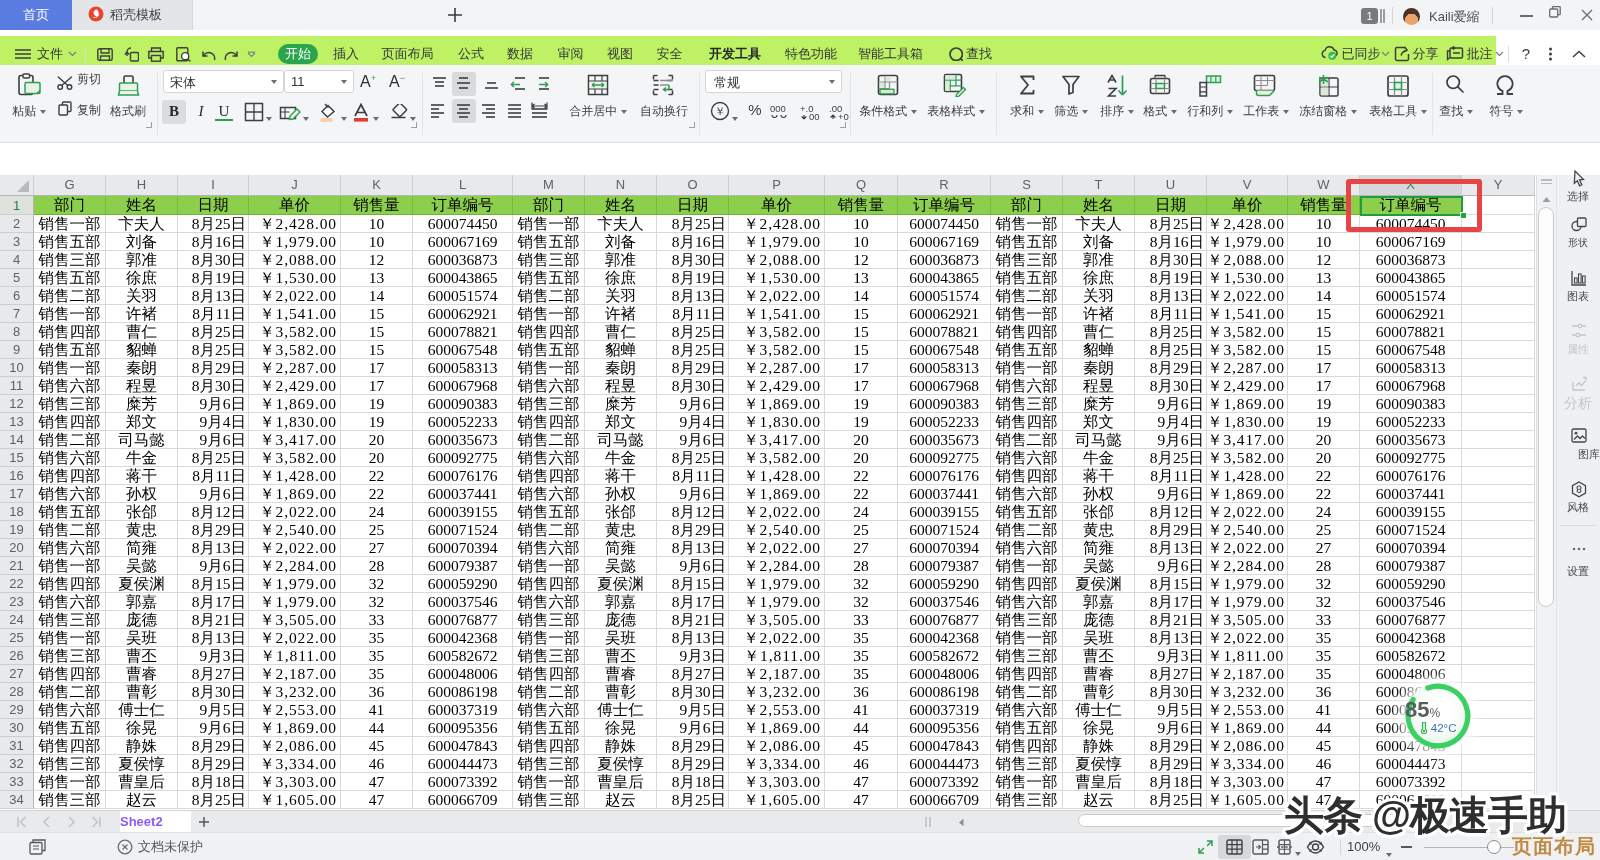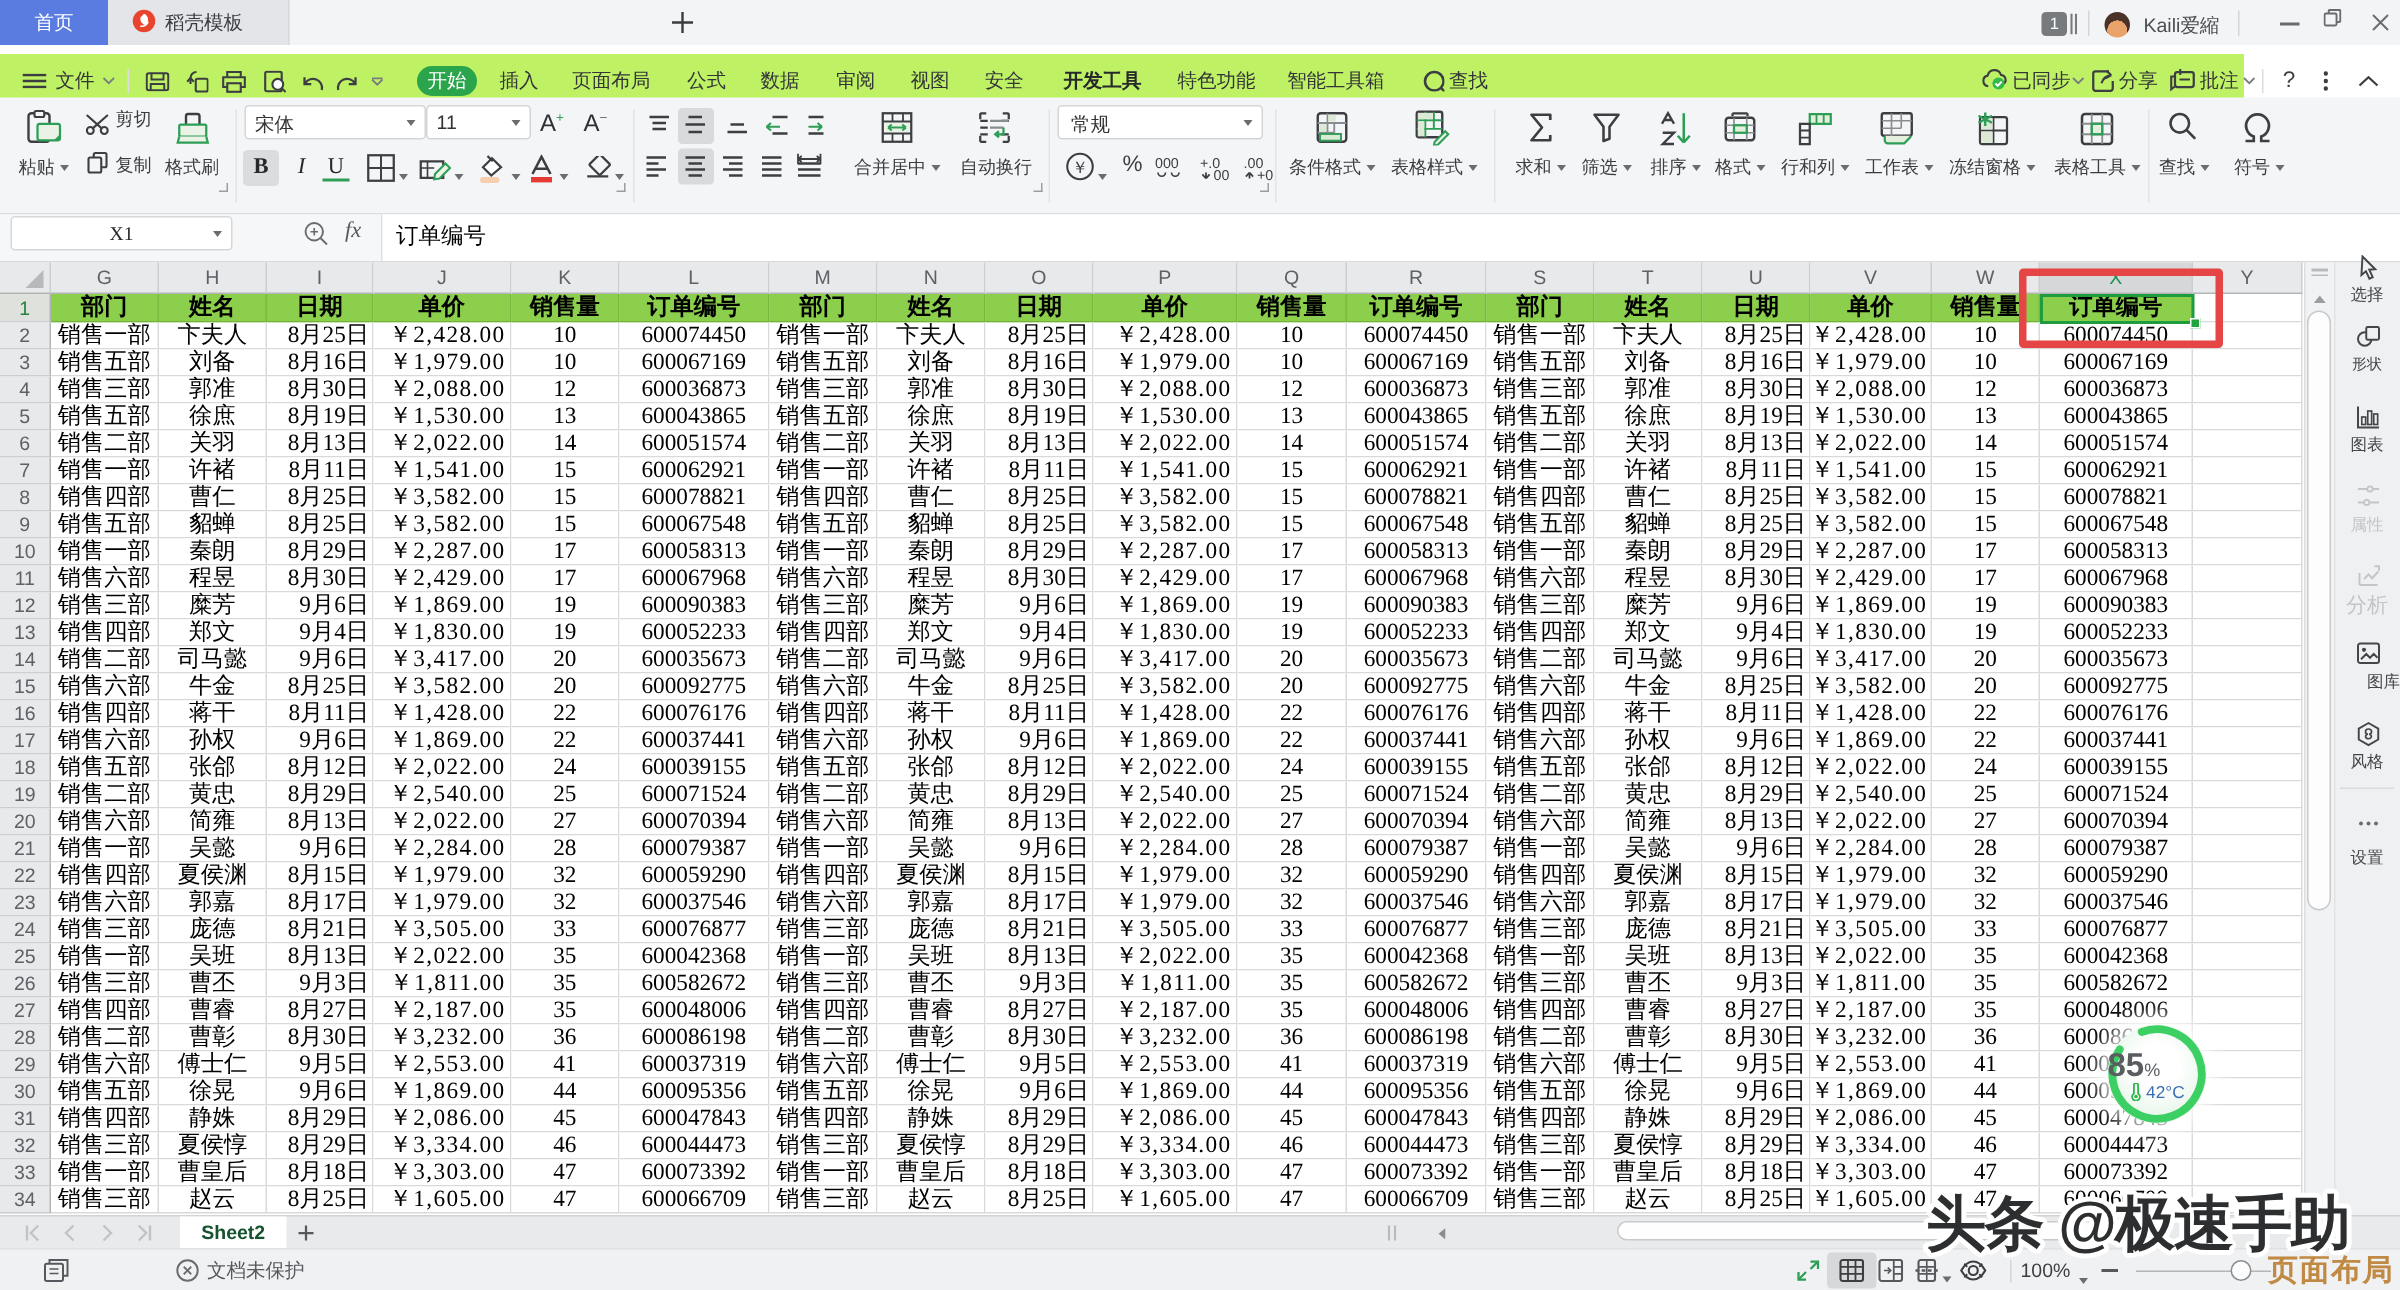--- a/index.html
+++ b/index.html
@@ -22,21 +22,21 @@
 
 table.grid{position:absolute;left:0;top:175px;width:1535px;border-collapse:separate;border-spacing:0;table-layout:fixed;
 font-family:"Liberation Serif",serif;font-size:15.5px;color:#000}
 table.grid td,table.grid th{overflow:hidden;white-space:nowrap;font-weight:normal;padding:0}
 tr.lh th{height:21px;line-height:20px;background:#e8e9eb;border-right:1px solid #cdced0;border-bottom:1px solid #b4b5b7;
 font-family:"Liberation Sans",sans-serif;font-size:13px;color:#5e6166;text-align:center}
 tr.lh th.xsel{background:#d5d7d9;color:#219150}
 th.rn{background:#e8e9eb;line-height:17px;border-right:1px solid #b4b5b7;border-bottom:1px solid #cdced0;
 font-family:"Liberation Sans",sans-serif;font-size:13px;color:#5e6166;text-align:center;font-weight:normal}
 th.rn1{background:#dfe1dd;color:#27813f}
-tr.h1 td{height:19px;line-height:18px;background:#8ccf4d;border-right:1px solid #7ab83f;border-bottom:1px solid #74b13a;font-weight:bold;text-align:center}
+tr.h1 td{height:19px;line-height:18px;background:#8ccf4d;border-right:1px solid #7ab83f;border-bottom:1px solid #74b13a;font-weight:normal;text-align:center}
 tr.h1 td.ye{background:#fff;border-right:1px solid #d9d9db;border-bottom:1px solid #d9d9db;font-weight:normal}
 tr.dr td{height:18px;line-height:17px;background:#fff;border-right:1px solid #d9d9db;border-bottom:1px solid #d9d9db;text-align:center}
 tr.dr td.r{text-align:right;padding-right:2px}
 tr.dr td.p{text-align:right;padding-right:3px;letter-spacing:0.9px}
 
 #shtbar{left:0;top:810px;width:1600px;height:22px;background:#e9eaeb;border-top:1px solid #d2d3d4}
 #statbar{left:0;top:832px;width:1600px;height:28px;background:#f0f1f2;border-top:1px solid #dfe0e1}
 </style></head><body>
 <div style="position:relative;width:1600px;height:860px">
     <div class="abs" id="tabbar">
@@ -507,33 +507,20 @@
           <path d="M12.8 12.8 L18 18" stroke="#3c3e41" stroke-width="1.7" stroke-linecap="round"></path>
         </svg>
       </div>
       <div class="rlbl" style="left:1437.0px;top:38px;width:38px">查找 <span class="caret" style="border-top-color:#6a6d70"></span></div>
       <div class="abs" style="left:1494px;top:9px;width:22px;height:22px;">
         <svg width="22" height="22" viewBox="0 0 22 22" fill="none">
           <path d="M3 20 h5.5 v-3 a7.6 7.6 0 1 1 5 0 v3 H19" stroke="#3c3e41" stroke-width="1.8" fill="none"></path>
         </svg>
       </div>
       <div class="rlbl" style="left:1487.0px;top:38px;width:38px">符号 <span class="caret" style="border-top-color:#6a6d70"></span></div>
-    </div>
-    <div class="abs" id="fxbar">
-      <div class="abs" style="left:7px;top:1px;width:148px;height:23px;background:#fff;border:1px solid #d6d7d9;border-radius:3px;font-size:13px;color:#232527;text-align:center;line-height:22px;font-family:'Liberation Serif',serif">X1<span class="caret" style="position:absolute;right:6px;top:9px"></span></div>
-      <div class="abs" style="left:202px;top:4px;width:17px;height:17px;">
-        <svg width="17" height="17" viewBox="0 0 17 17" fill="none">
-          <circle cx="7.5" cy="7.5" r="5.8" stroke="#6a6d70" stroke-width="1.3"></circle>
-          <path d="M11.8 11.8 L16 16" stroke="#6a6d70" stroke-width="1.3"></path>
-          <path d="M5 7.5 h5 M7.5 5 v5" stroke="#6a6d70" stroke-width="1.1"></path>
-        </svg>
-      </div>
-      <div class="abs" style="left:230px;top:3px;width:20px;height:19px;font-style:italic;font-size:15px;color:#55585c;font-family:'Liberation Serif',serif">fx</div>
-      <div class="abs" style="left:254px;top:0px;width:1346px;height:31px;background:#fff;border-left:1px solid #e0e1e2"></div>
-      <div class="abs" style="left:264px;top:5px;width:200px;height:20px;font-size:15px;color:#000;font-family:'Liberation Serif',serif">订单编号</div>
     </div>
     <table class="grid">
       <colgroup>
         <col style="width:34px">
         <col style="width:72px">
         <col style="width:72px">
         <col style="width:71px">
         <col style="width:92px">
         <col style="width:72px">
         <col style="width:100px">
@@ -1416,21 +1403,21 @@
         <svg width="11" height="12" viewBox="0 0 11 12" fill="none">
           <path d="M3 1 L8 6 L3 11" stroke="#c2c3c5" stroke-width="1.6" fill="none"></path>
         </svg>
       </div>
       <div class="abs" style="left:91px;top:5px;width:11px;height:12px;">
         <svg width="11" height="12" viewBox="0 0 11 12" fill="none">
           <path d="M9 1 V11" stroke="#c2c3c5" stroke-width="1.6"></path>
           <path d="M1.5 1 L6.5 6 L1.5 11" stroke="#c2c3c5" stroke-width="1.6" fill="none"></path>
         </svg>
       </div>
-      <div class="abs" style="left:120px;top:0px;width:71px;height:22px;background:#fff;text-align:center;font-size:13px;font-weight:bold;color:#14532d;line-height:21px">Sheet2</div>
+      <div class="abs" style="left:120px;top:0px;width:71px;height:22px;background:#fff;text-align:left;font-size:13px;font-weight:bold;color:#8b5cf6;line-height:21px">Sheet2</div>
       <div class="abs" style="left:198px;top:5px;width:12px;height:12px;">
         <svg width="12" height="12" viewBox="0 0 12 12" fill="none">
           <path d="M6 1 V11 M1 6 H11" stroke="#55585c" stroke-width="1.5"></path>
         </svg>
       </div>
       <div class="abs" style="left:924px;top:5px;width:8px;height:12px;">
         <svg width="8" height="12" viewBox="0 0 8 12" fill="none">
           <path d="M2 1 V11 M6 1 V11" stroke="#b9babc" stroke-width="1.4"></path>
         </svg>
       </div>

